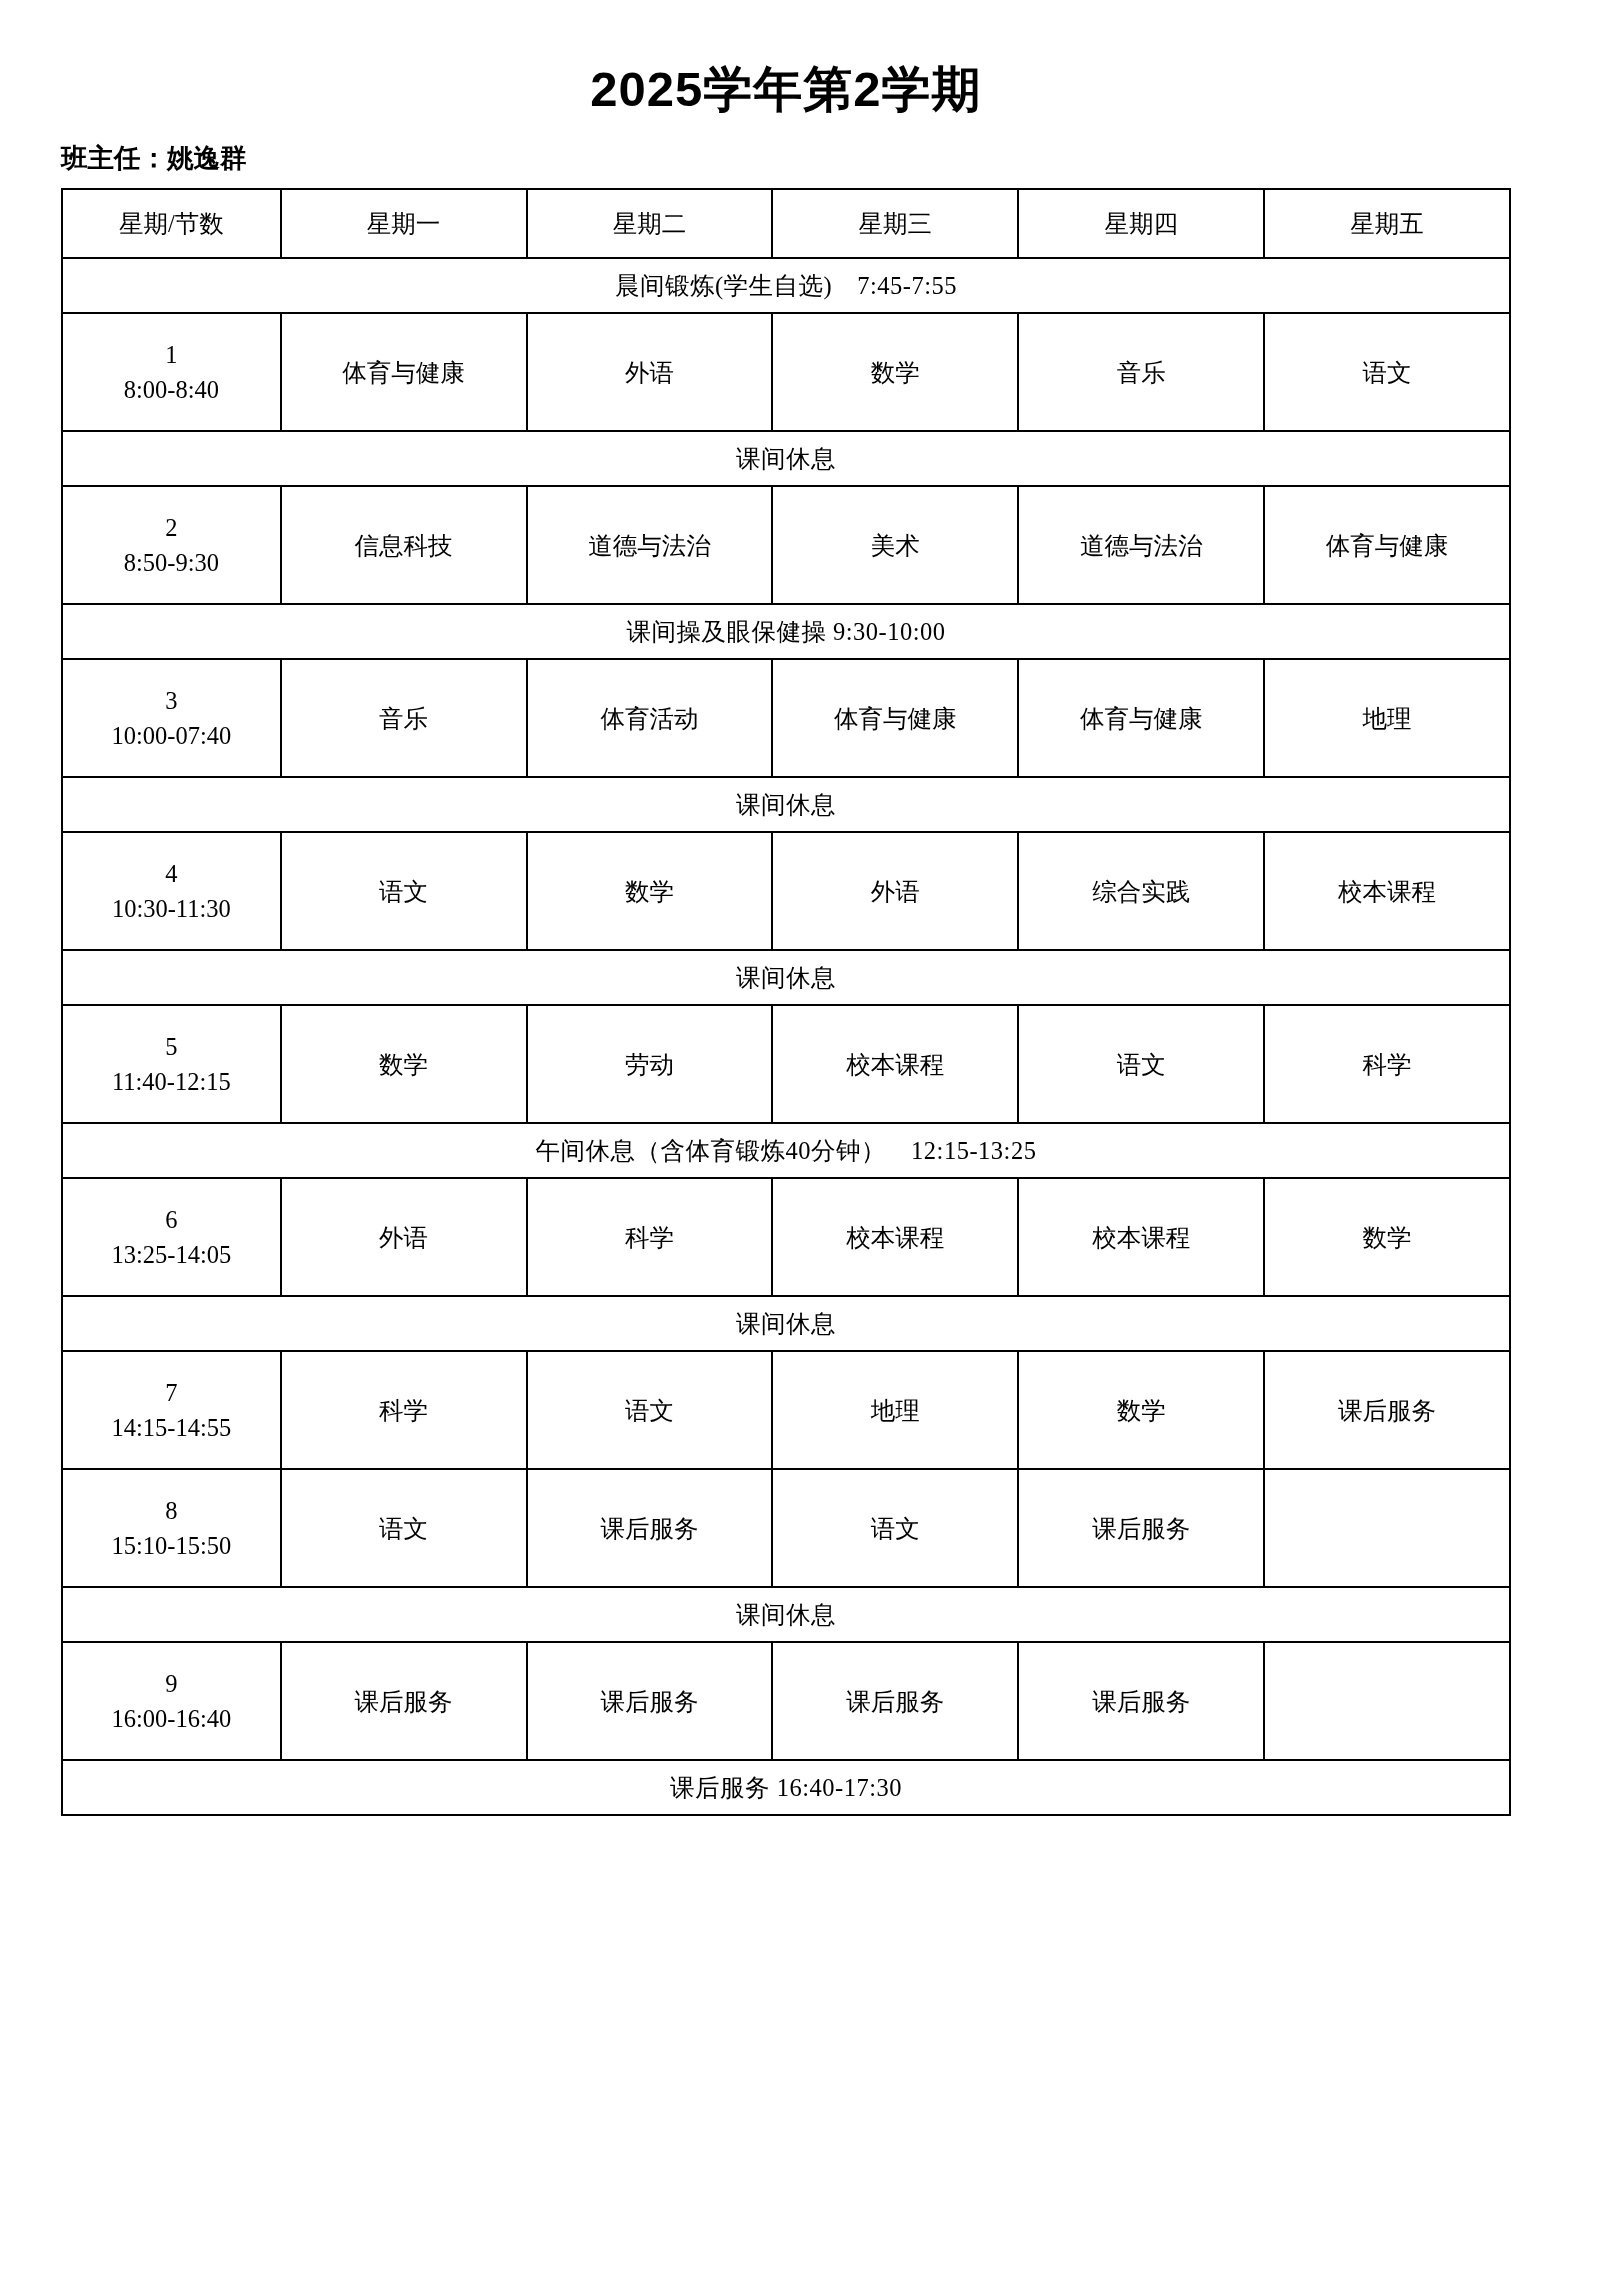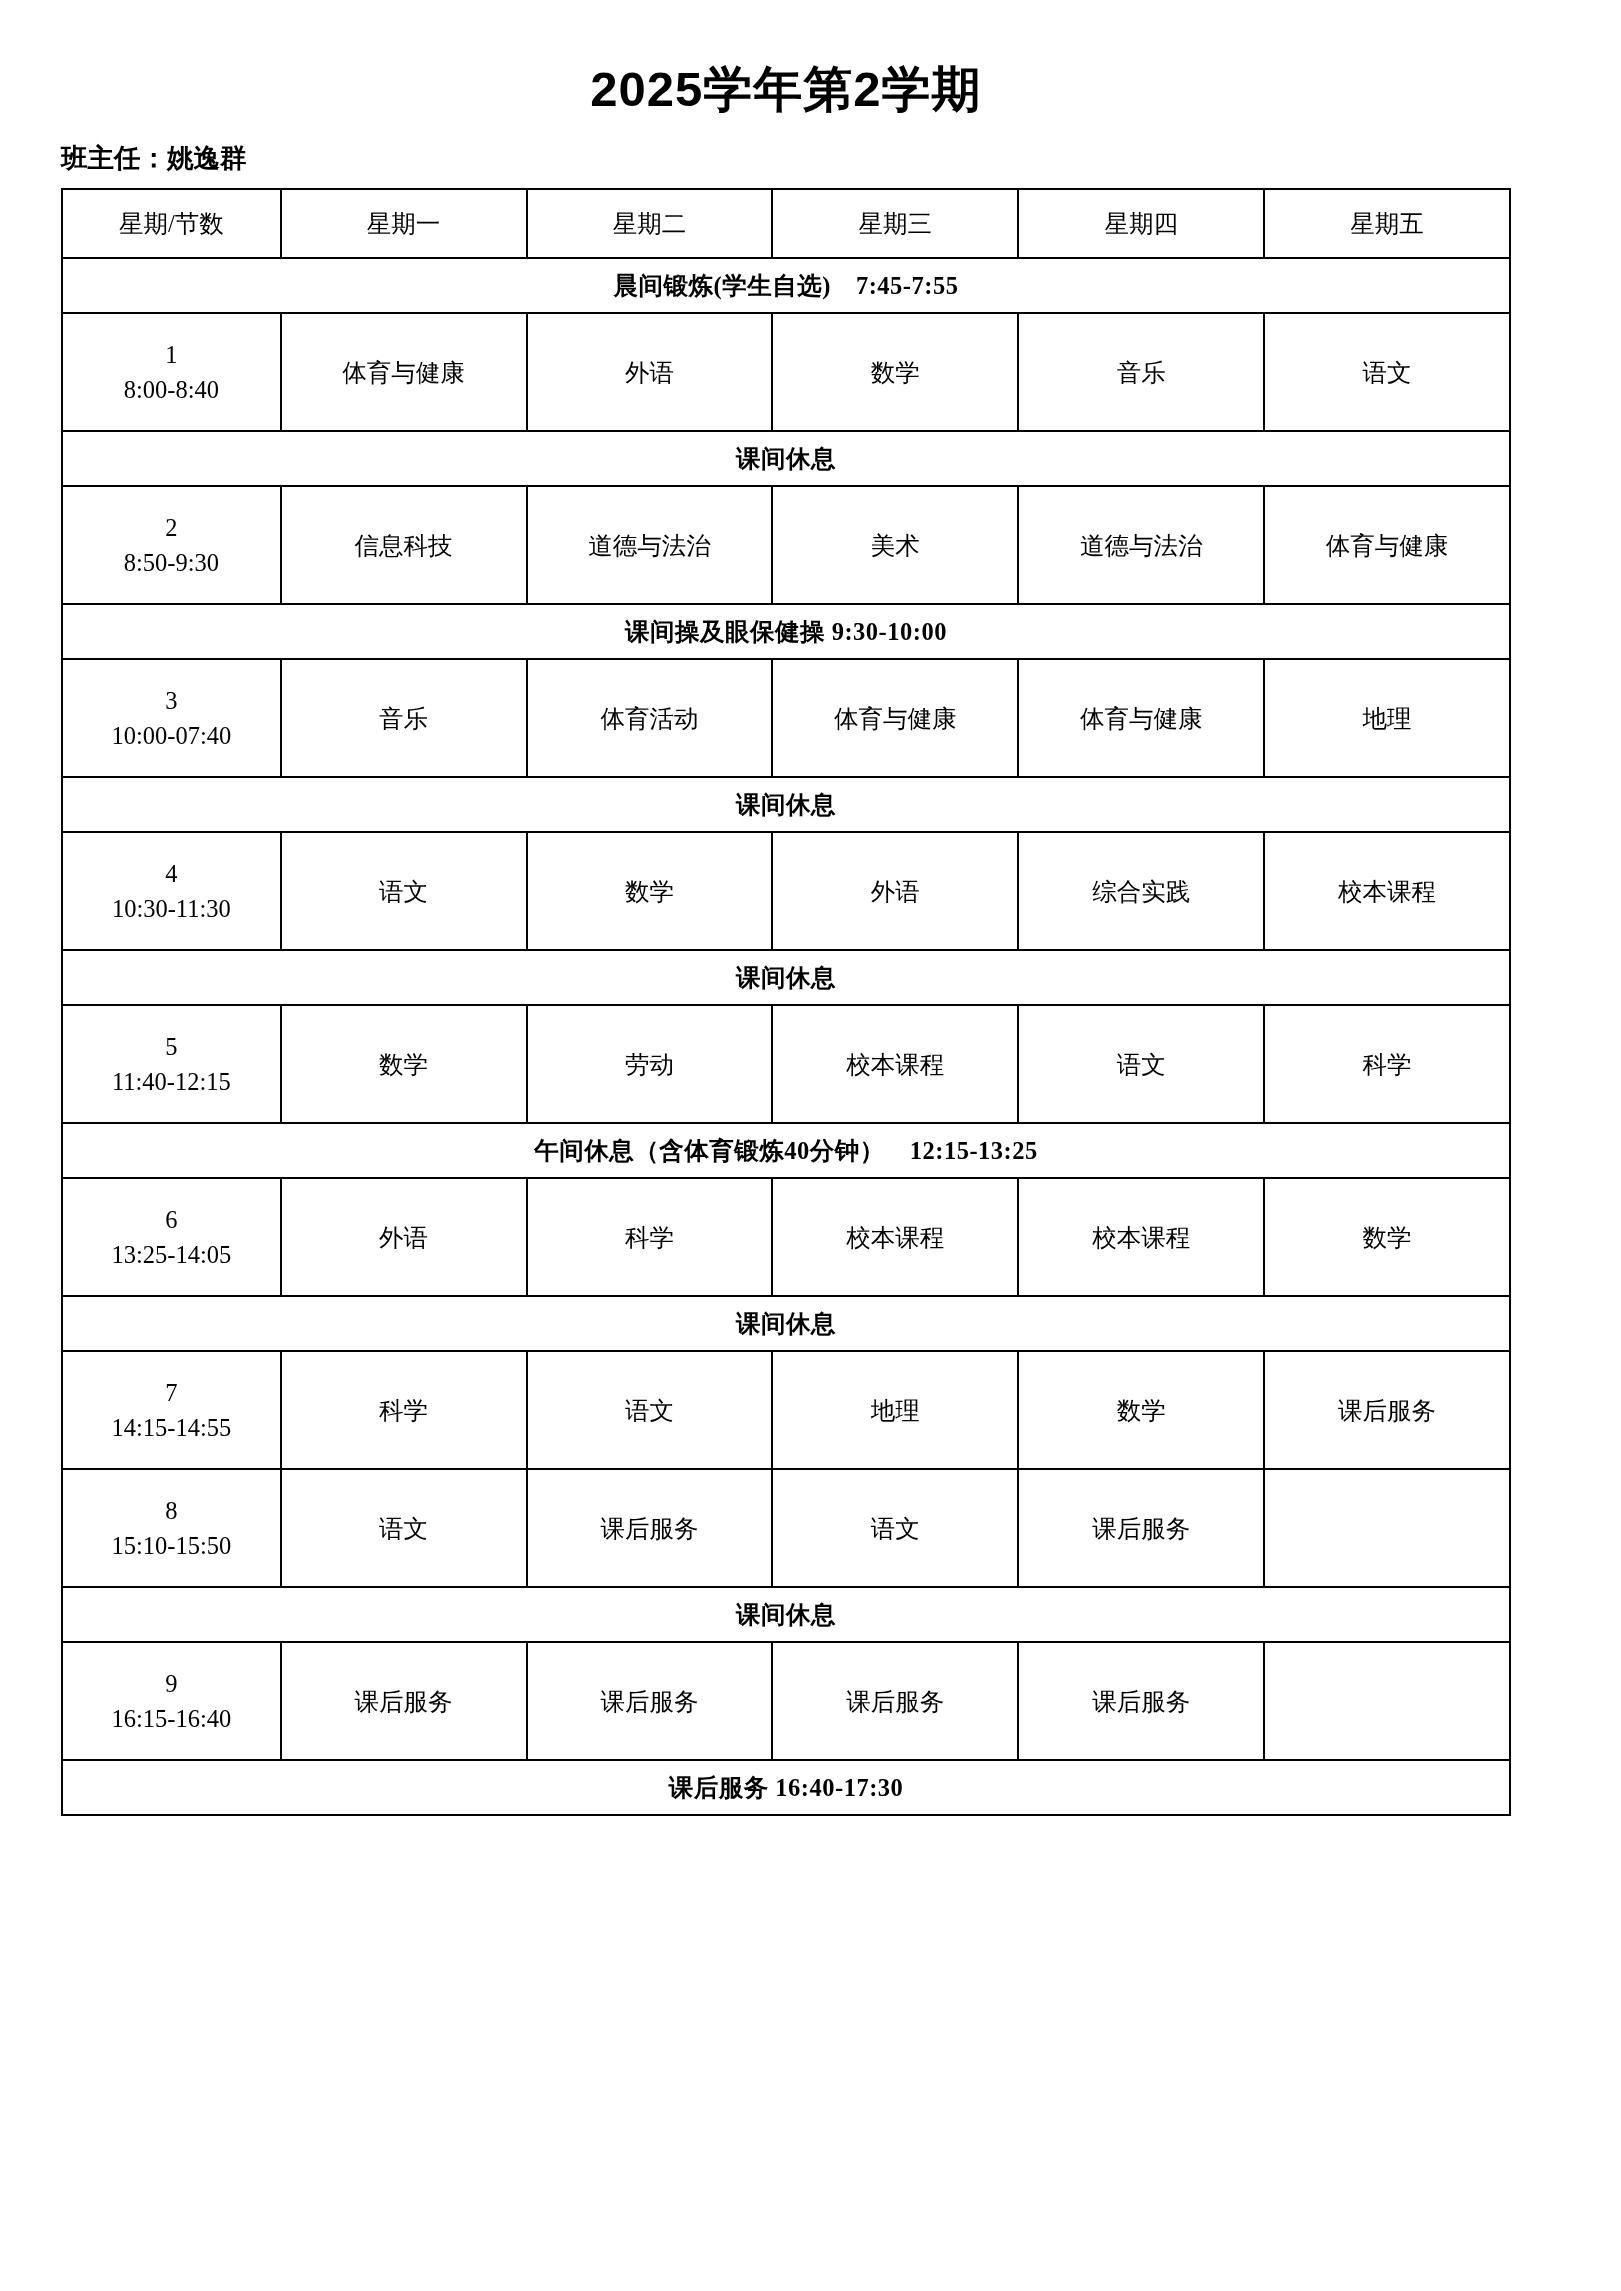--- a/index.html
+++ b/index.html
@@ -73,21 +73,21 @@
 
   td.head-cell {
     height: 67px;
     font-size: 29px;
     font-weight: normal;
     font-family: "Liberation Serif", "DejaVu Serif", serif;
   }
   td.band-cell {
     height: 53px;
     font-size: 27.4px;
-    font-weight: bold;
+    font-weight: normal;
     font-family: "Liberation Serif", "DejaVu Serif", serif;
     letter-spacing: 0.5px;
   }
   td.period-cell {
     height: 116px;
     font-size: 26.5px;
     font-family: "Liberation Serif", "DejaVu Serif", serif;
     line-height: 1.5;
   }
   td.period-cell .pnum { display: block; }
@@ -233,21 +233,21 @@
           <td class="subject-cell">语文</td>
           <td class="subject-cell">课后服务</td>
           <td class="subject-cell empty"></td>
         </tr>
         <tr>
           <td class="band-cell" colspan="6">课间休息</td>
         </tr>
         <tr>
           <td class="period-cell">
             <span class="pnum">9</span>
-            <span class="ptime">16:15-16:40</span>
+            <span class="ptime">16:00-16:40</span>
           </td>
           <td class="subject-cell">课后服务</td>
           <td class="subject-cell">课后服务</td>
           <td class="subject-cell">课后服务</td>
           <td class="subject-cell">课后服务</td>
           <td class="subject-cell empty"></td>
         </tr>
         <tr>
           <td class="band-cell" colspan="6">课后服务 16:40-17:30</td>
         </tr>

